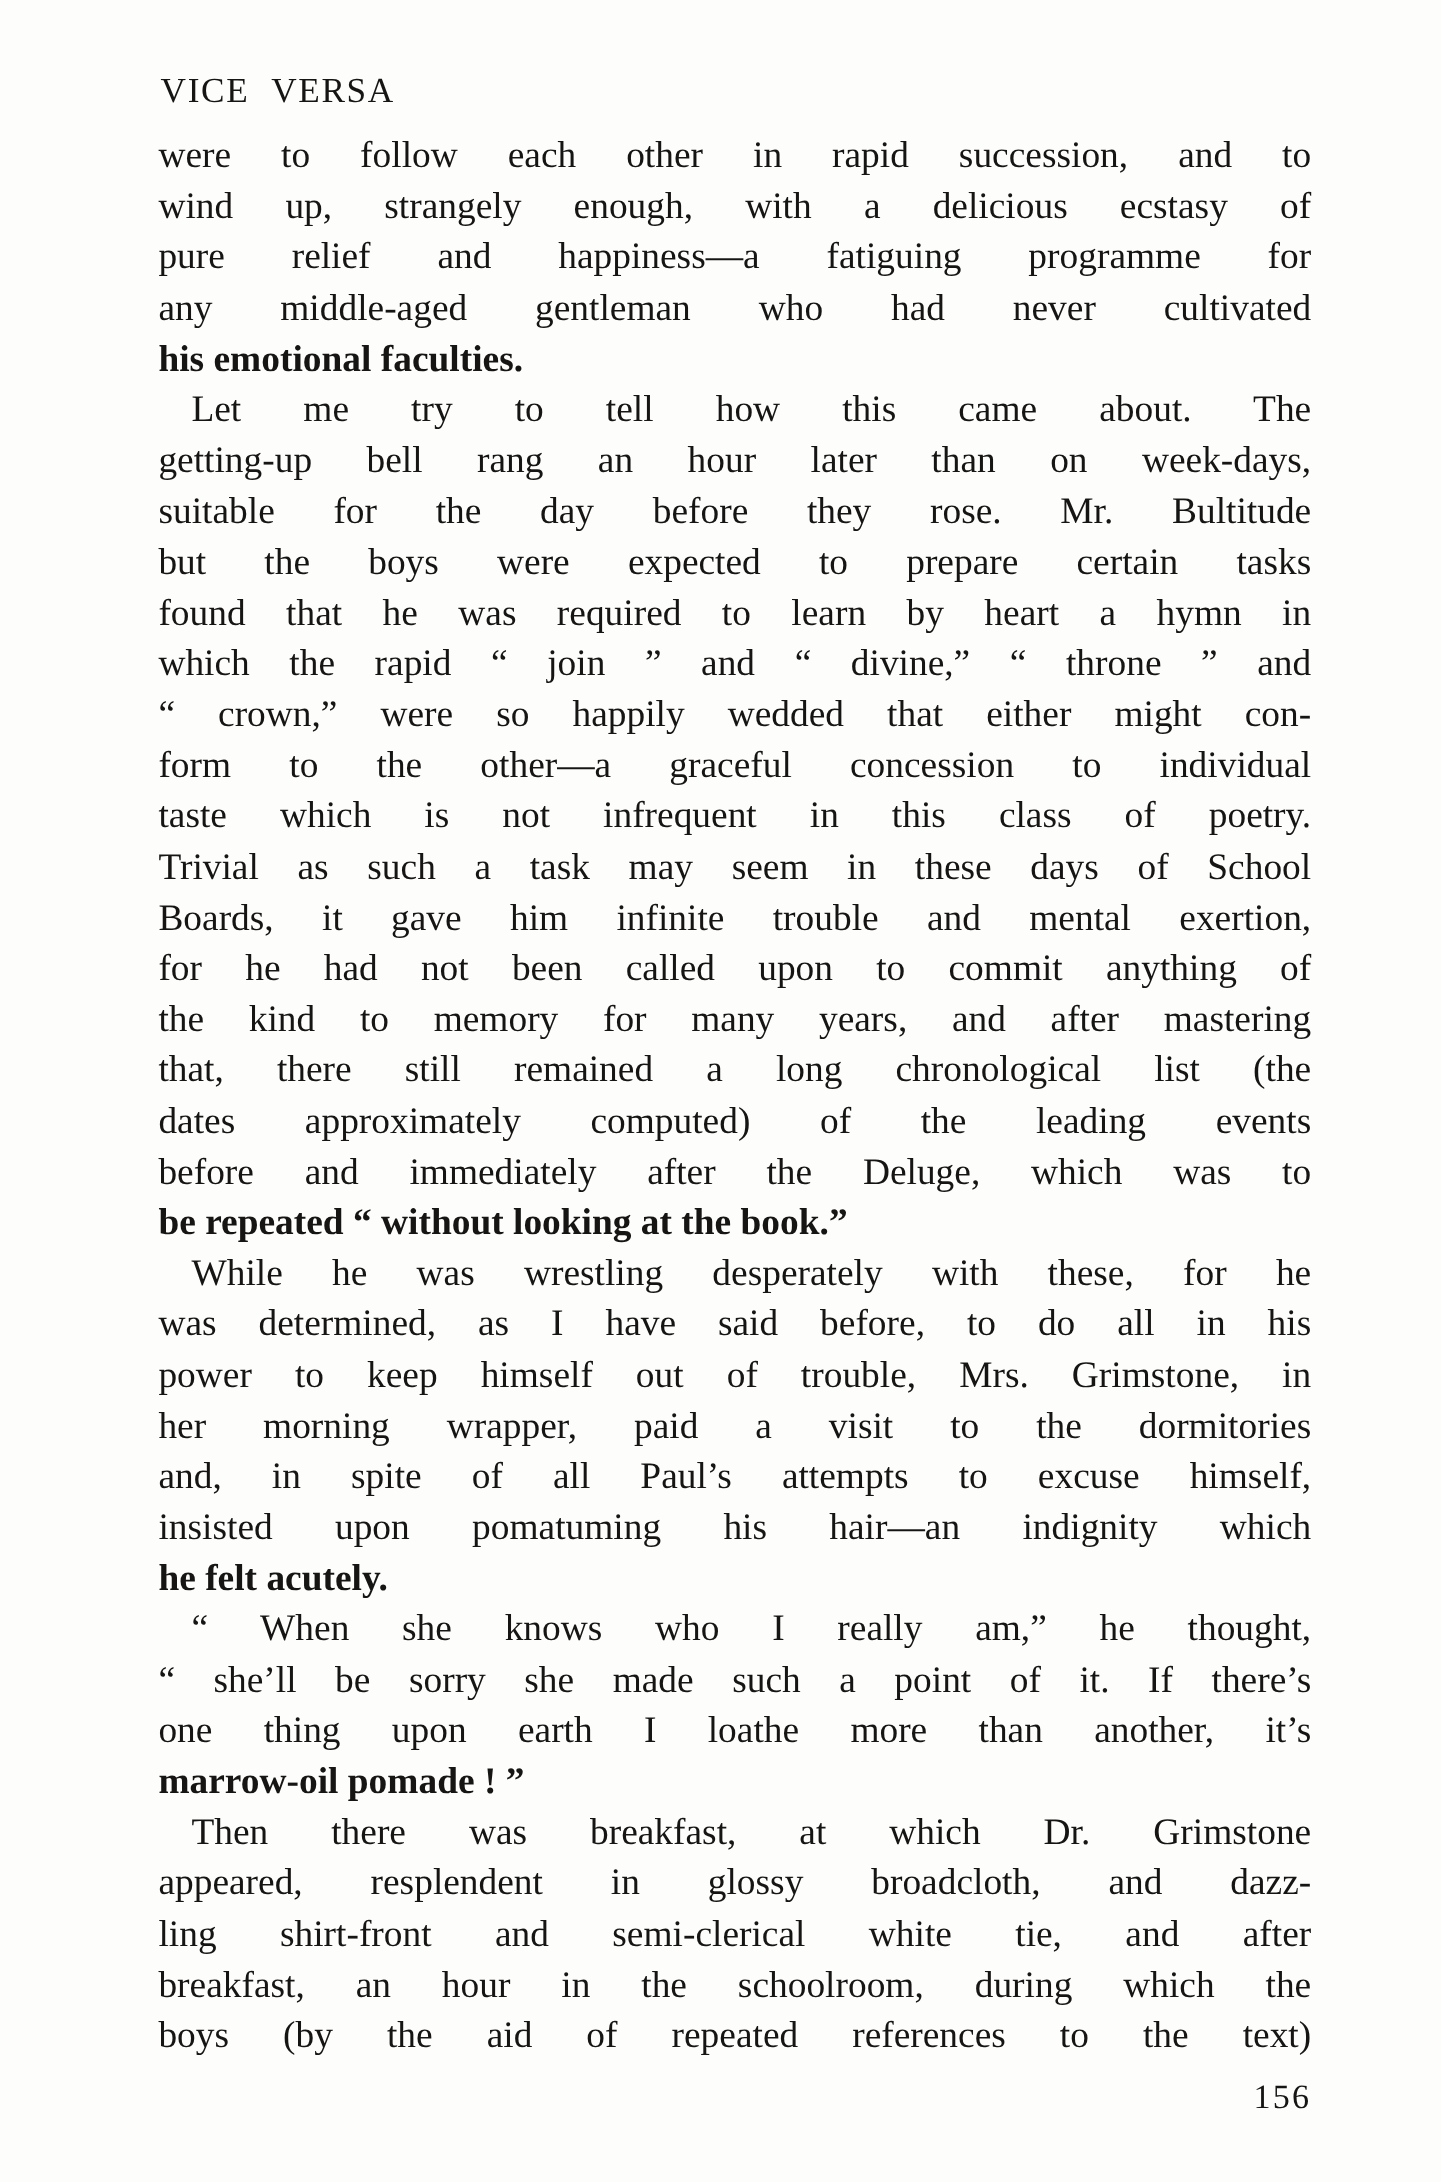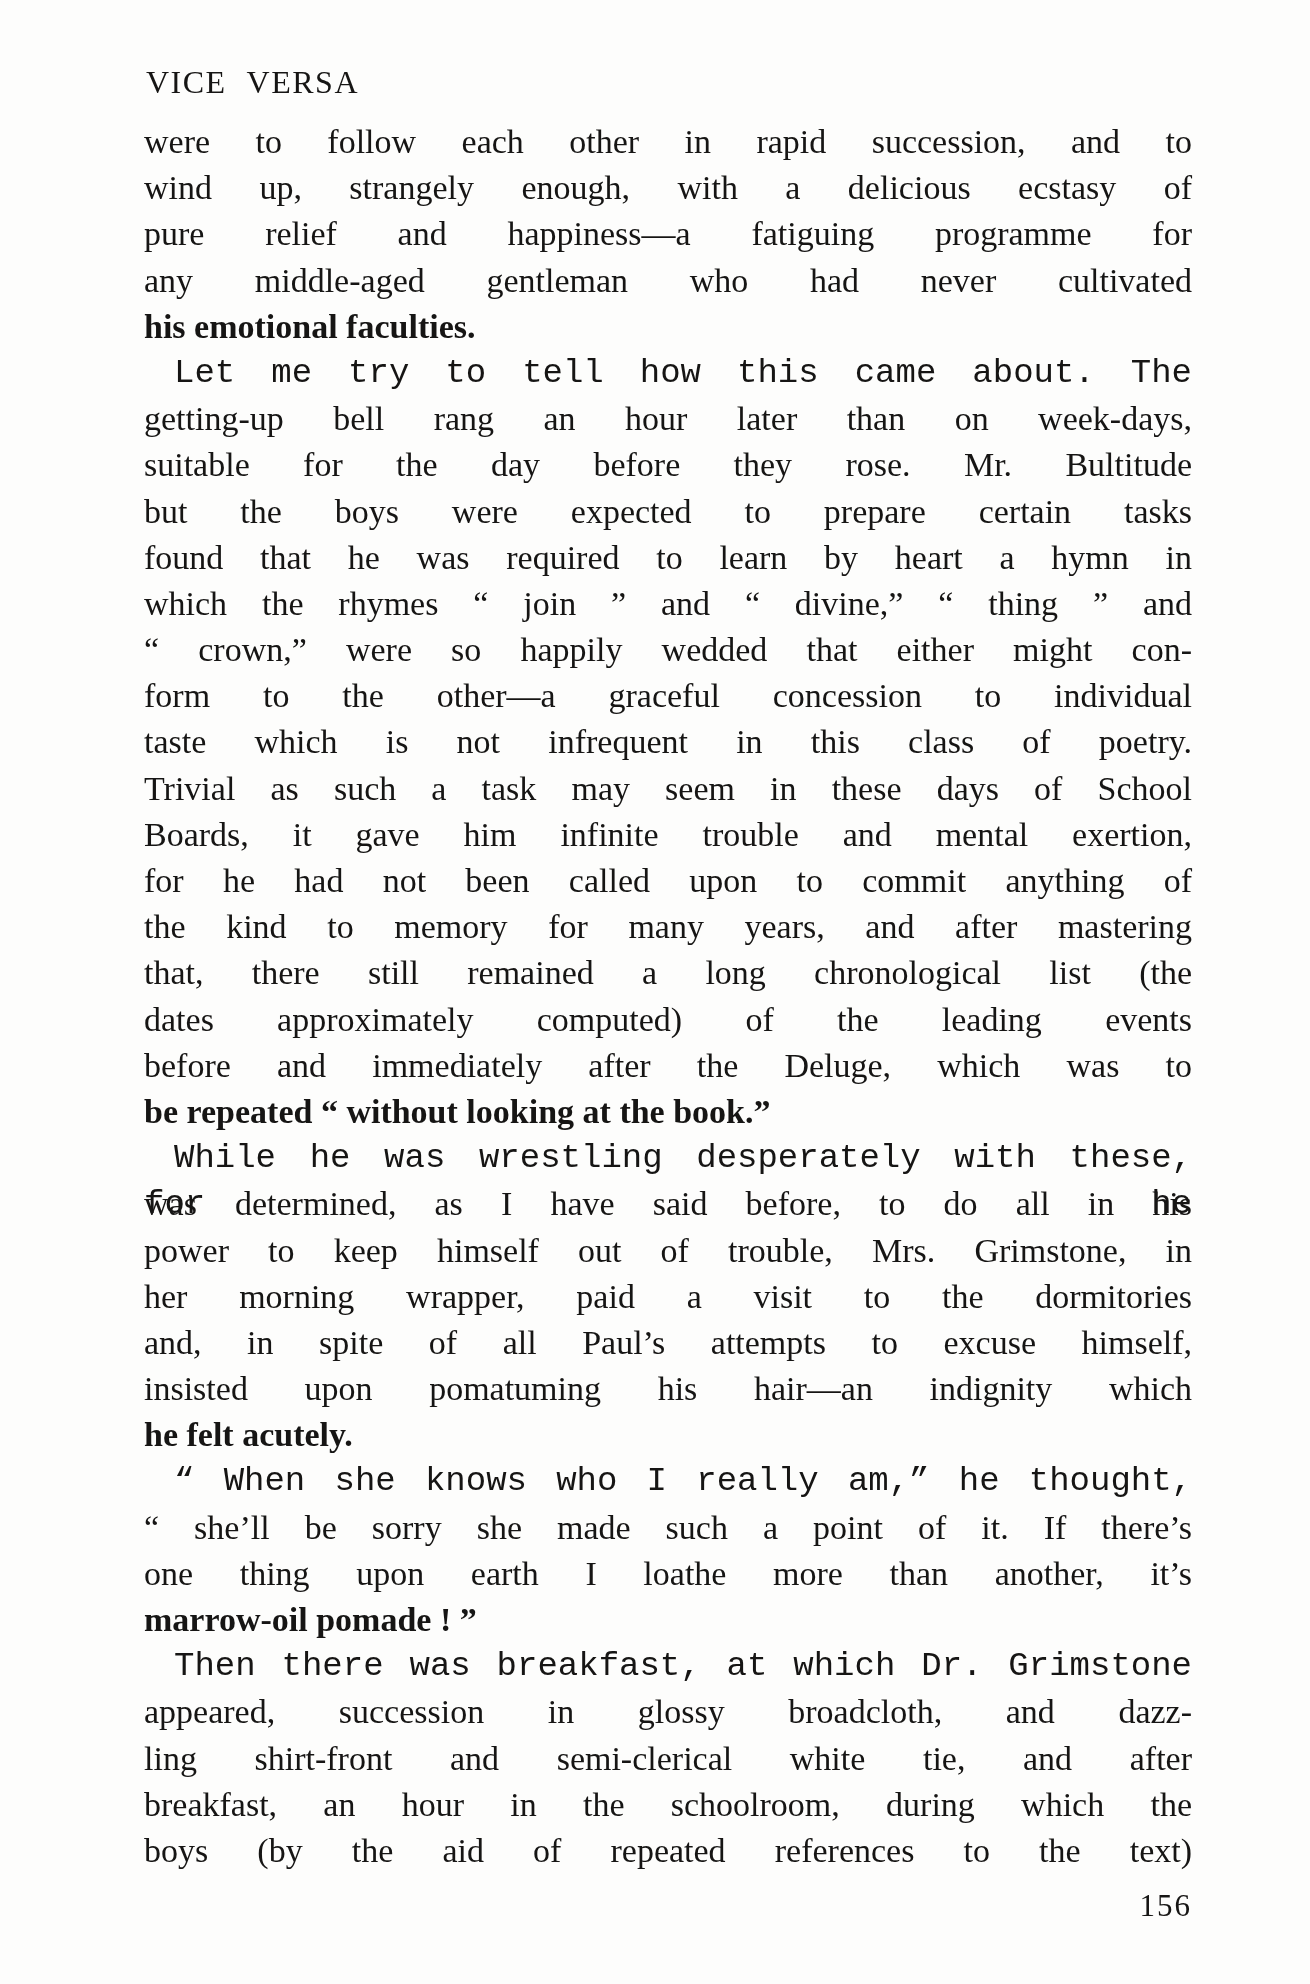--- a/index.html
+++ b/index.html
@@ -39,21 +39,20 @@
     text-align: justify;
     text-align-last: justify;
     overflow: visible;
   }
   .line.lastline {
     text-align-last: left;
     font-weight: bold;
   }
   .line.indent {
     text-indent: 30px;
-    font-family: Liberation Mono, monospace;
   }
   .page-number {
     position: absolute;
     left: 144px;
     top: 1888px;
     width: 1048px;
     text-align: right;
     font-size: 31px;
     letter-spacing: 2px;
   }
@@ -69,21 +68,21 @@
       <div class="line">were to follow each other in rapid succession, and to</div>
       <div class="line">wind up, strangely enough, with a delicious ecstasy of</div>
       <div class="line">pure relief and happiness—a fatiguing programme for</div>
       <div class="line">any middle-aged gentleman who had never cultivated</div>
       <div class="line lastline">his emotional faculties.</div>
       <div class="line indent">Let me try to tell how this came about.  The</div>
       <div class="line">getting-up bell rang an hour later than on week-days,</div>
       <div class="line">suitable for the day before they rose.  Mr. Bultitude</div>
       <div class="line">but the boys were expected to prepare certain tasks</div>
       <div class="line">found that he was required to learn by heart a hymn in</div>
-      <div class="line">which the rhymes “ join ” and “ divine,” “ thing ” and</div>
+      <div class="line">which the rapid “ join ” and “ divine,” “ throne ” and</div>
       <div class="line">“ crown,” were so happily wedded that either might con-</div>
       <div class="line">form to the other—a graceful concession to individual</div>
       <div class="line">taste which is not infrequent in this class of poetry.</div>
       <div class="line">Trivial as such a task may seem in these days of School</div>
       <div class="line">Boards, it gave him infinite trouble and mental exertion,</div>
       <div class="line">for he had not been called upon to commit anything of</div>
       <div class="line">the kind to memory for many years, and after mastering</div>
       <div class="line">that, there still remained a long chronological list (the</div>
       <div class="line">dates approximately computed) of the leading events</div>
       <div class="line">before and immediately after the Deluge, which was to</div>
@@ -93,21 +92,21 @@
       <div class="line">power to keep himself out of trouble, Mrs. Grimstone, in</div>
       <div class="line">her morning wrapper, paid a visit to the dormitories</div>
       <div class="line">and, in spite of all Paul’s attempts to excuse himself,</div>
       <div class="line">insisted upon pomatuming his hair—an indignity which</div>
       <div class="line lastline">he felt acutely.</div>
       <div class="line indent">“ When she knows who I really am,” he thought,</div>
       <div class="line">“ she’ll be sorry she made such a point of it.  If there’s</div>
       <div class="line">one thing upon earth I loathe more than another, it’s</div>
       <div class="line lastline">marrow-oil pomade ! ”</div>
       <div class="line indent">Then there was breakfast, at which Dr. Grimstone</div>
-      <div class="line">appeared, succession in glossy broadcloth, and dazz-</div>
+      <div class="line">appeared, resplendent in glossy broadcloth, and dazz-</div>
       <div class="line">ling shirt-front and semi-clerical white tie, and after</div>
       <div class="line">breakfast, an hour in the schoolroom, during which the</div>
       <div class="line">boys (by the aid of repeated references to the text)</div>
     </div>
 
   <div class="page-number">156</div>
 
 </div>
 
 </body></html>

